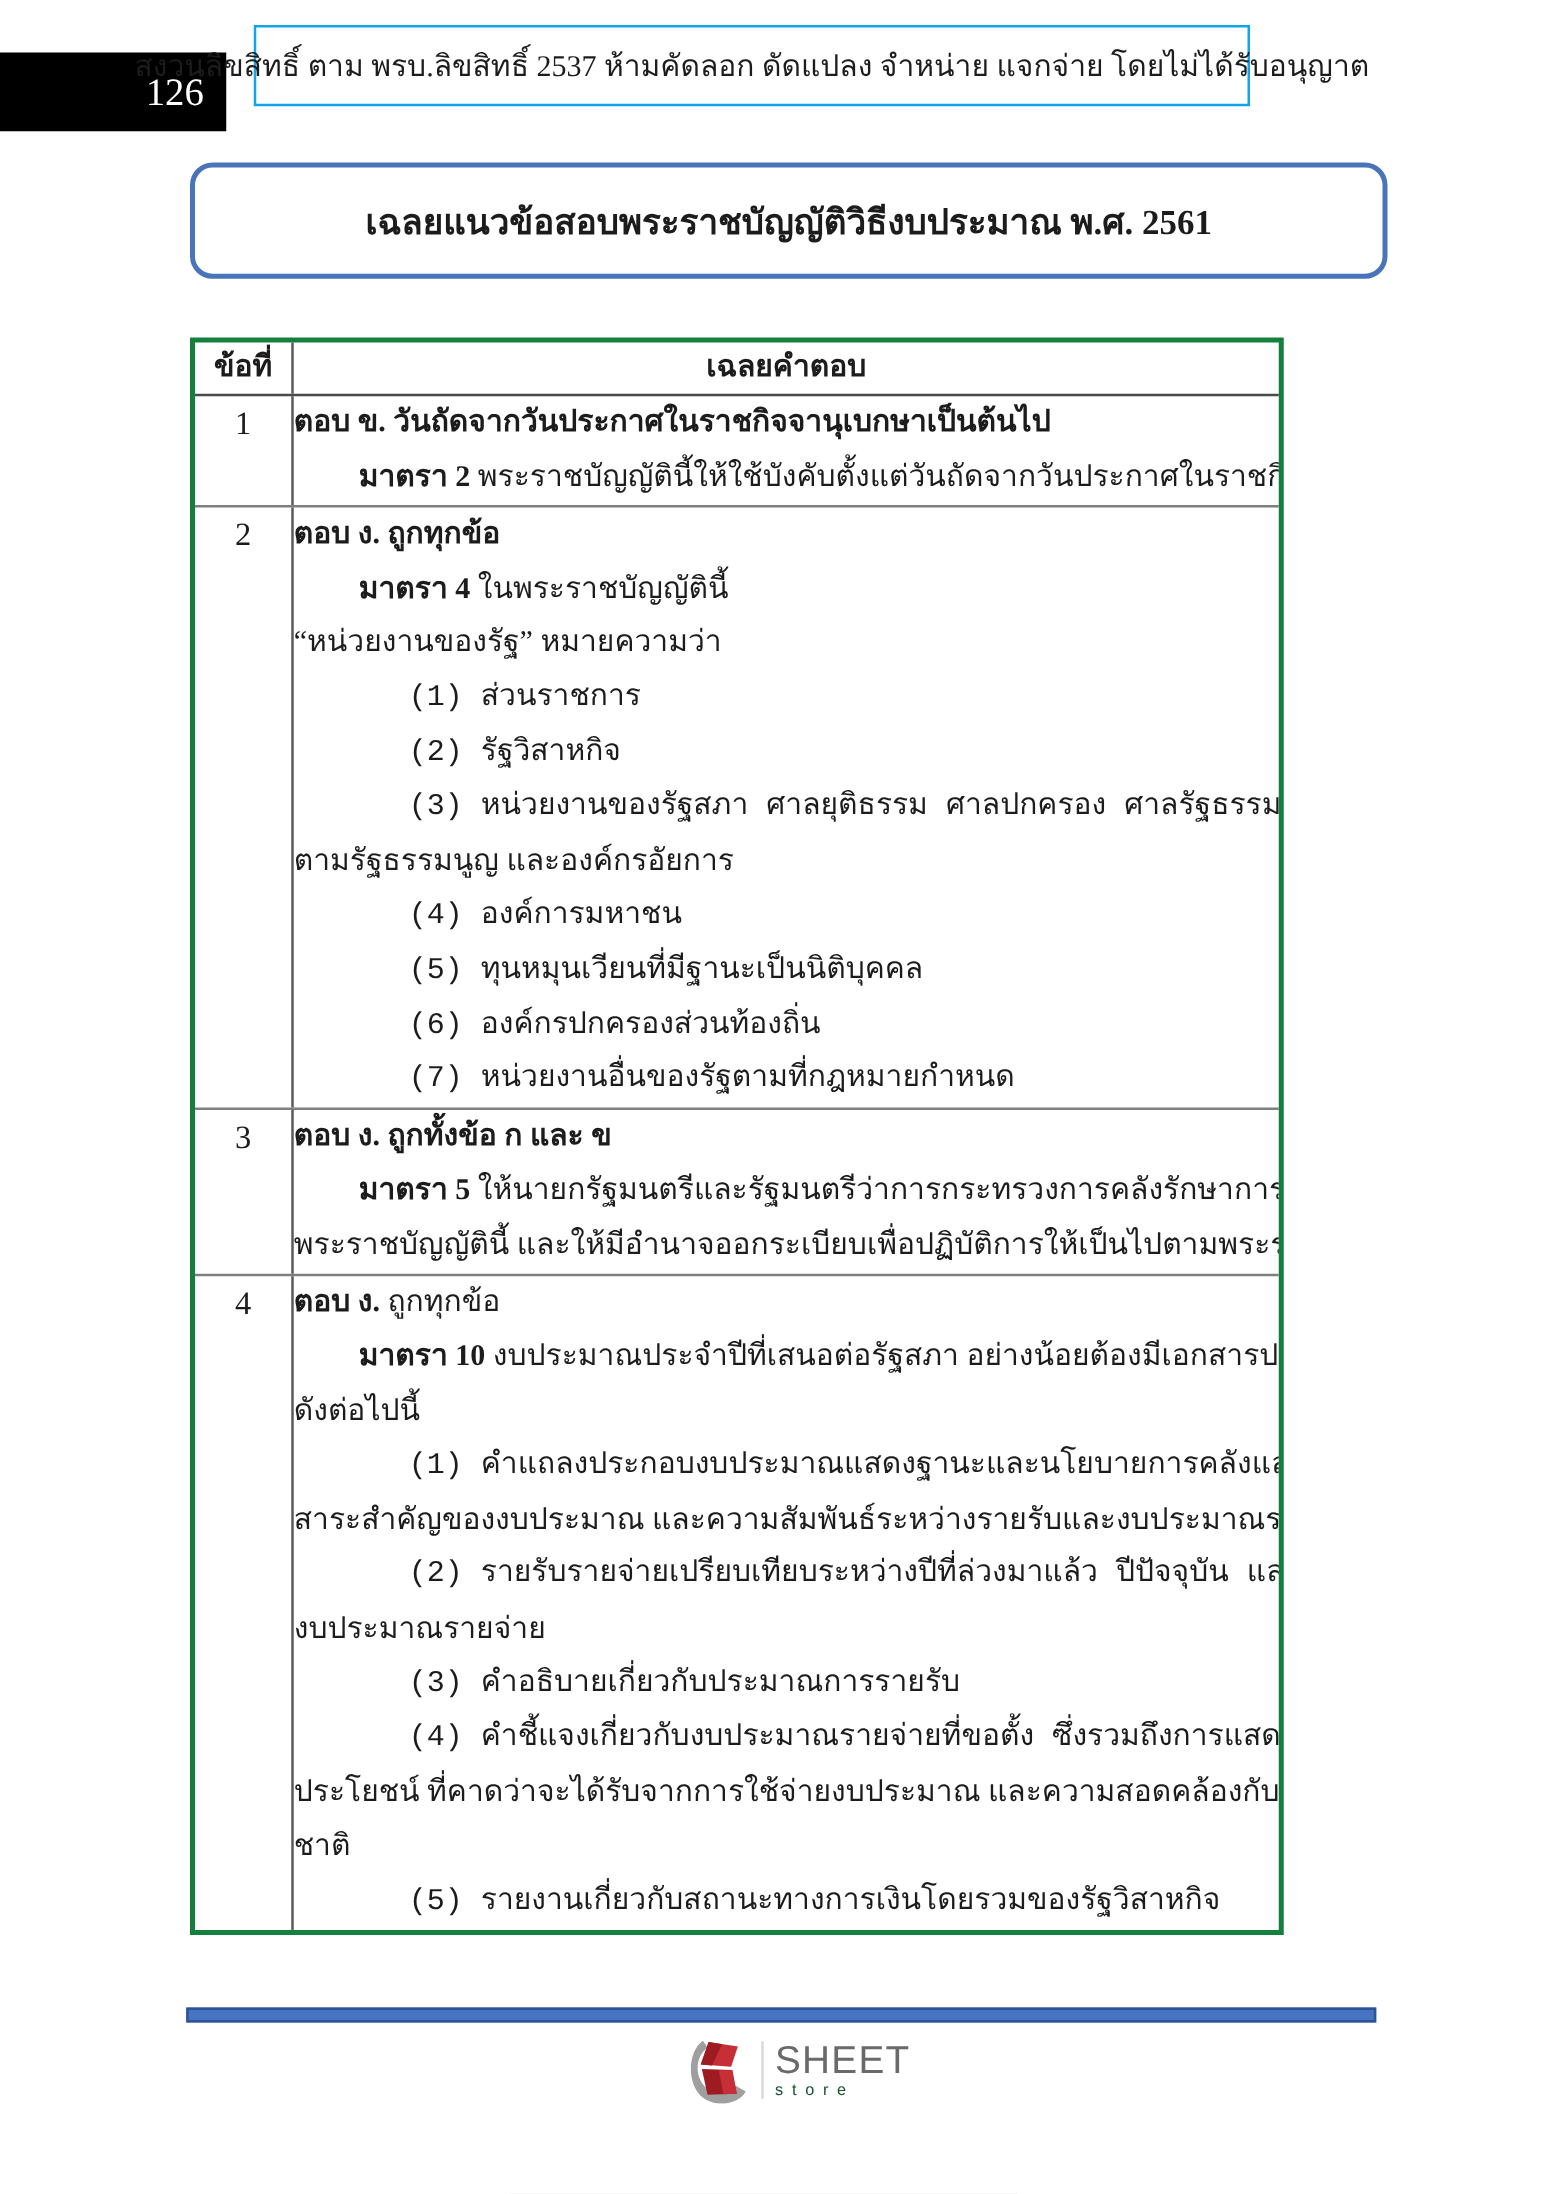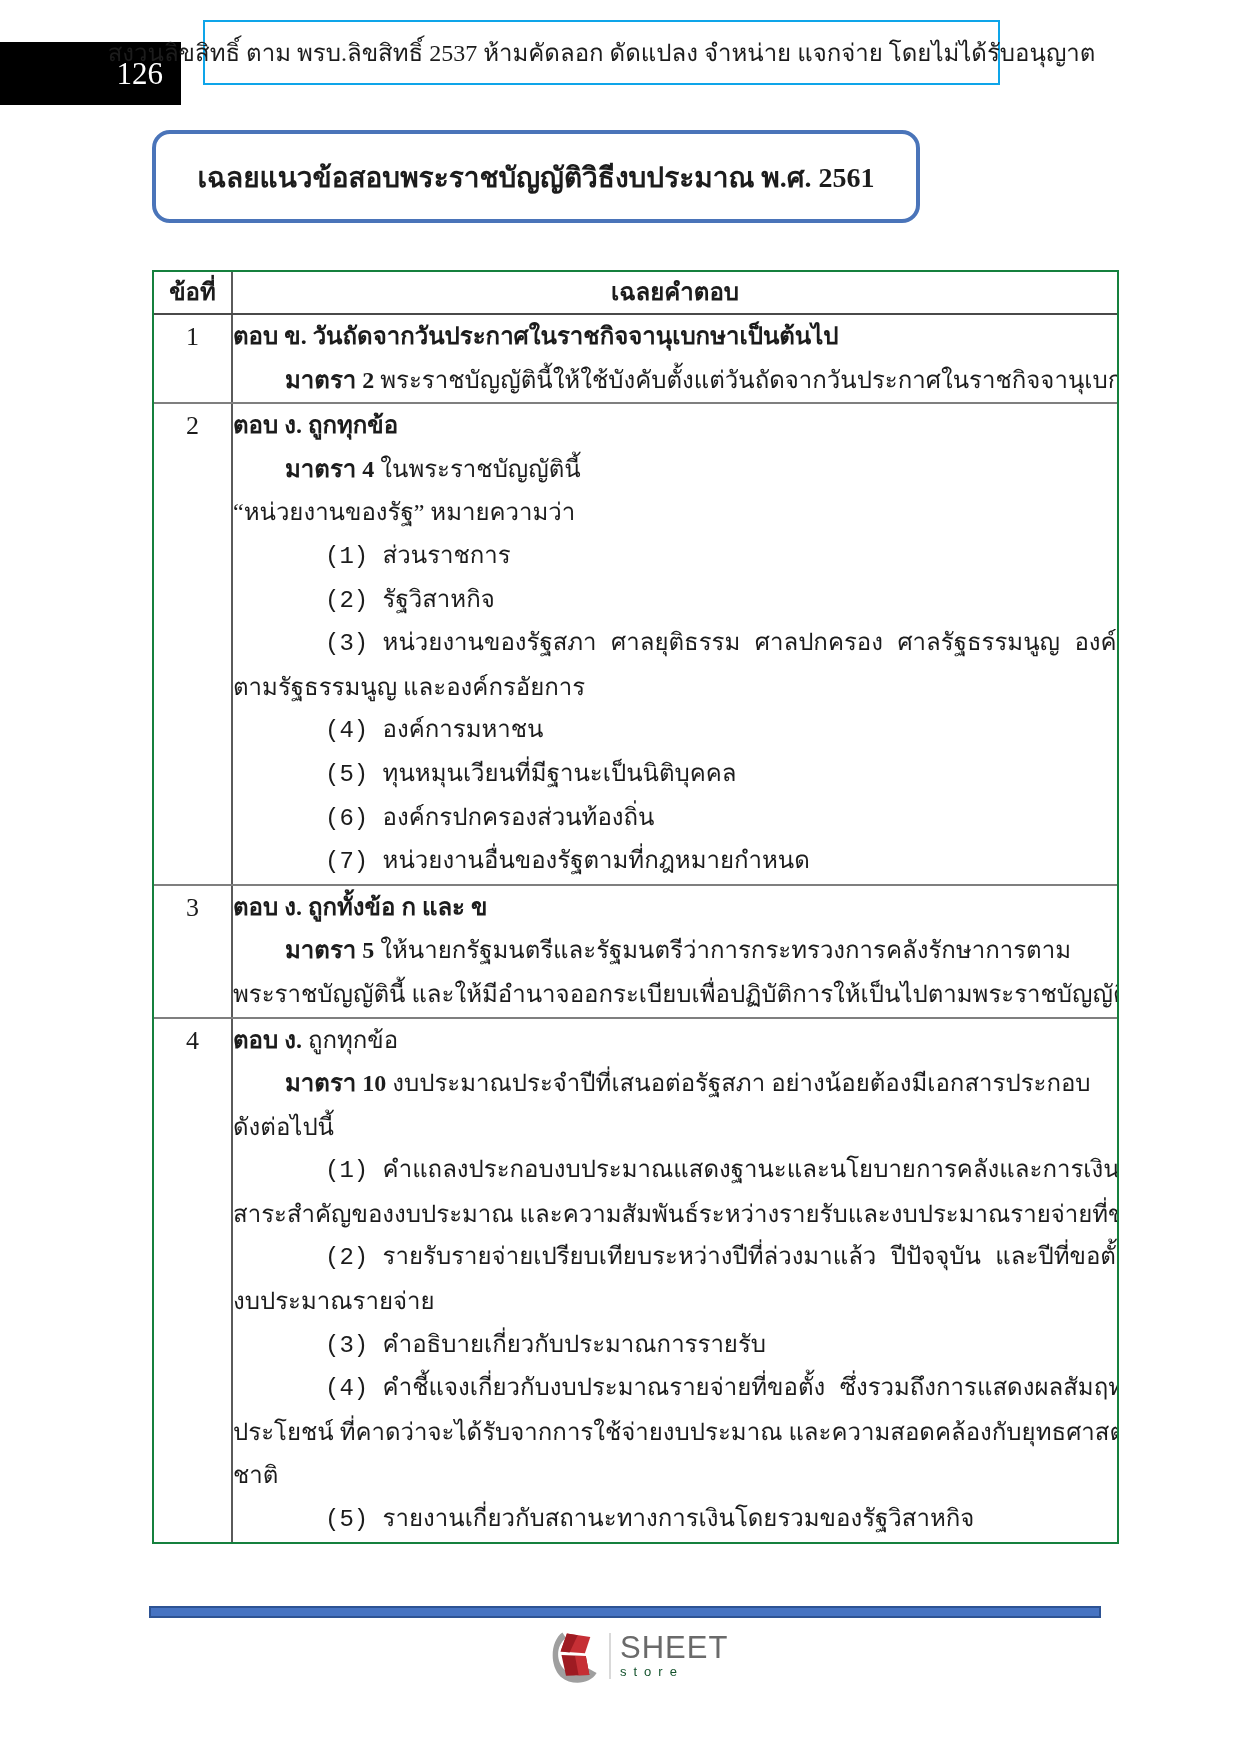--- a/index.html
+++ b/index.html
@@ -18,29 +18,29 @@
     font-size:31px;
   }
   .copyright-box{
     position:absolute; left:203px; top:20px; width:797px; height:65px;
     border:2px solid #0ea5e9; box-sizing:border-box;
     display:flex; align-items:center; justify-content:center;
     font-size:24px; white-space:nowrap;
   }
   
   .title-box{
-    position:absolute; left:152px; top:130px; width:768px; height:93px;
+    position:absolute; left:152px; top:130px; width:958px; height:93px;
     border:4px solid #4a74b9; border-radius:18px; box-sizing:border-box;
     display:flex; align-items:center; justify-content:center;
     font-size:28px; font-weight:bold;
   }
   
   .answer-table{
-    position:absolute; left:152px; top:270px; width:967px;
-    border:2px solid #15803d; box-sizing:border-box;
+    position:absolute; left:152px; top:270px; width:875px;
+    border:4px solid #15803d; box-sizing:border-box;
     font-size:24px;
   }
   .t-row{display:flex; border-bottom:2px solid #7f7f7f;}
   .t-row:last-child{border-bottom:none;}
   .t-row .c-no{
     width:79px; flex:0 0 79px; border-right:2px solid #5a5a5a;
     text-align:center; box-sizing:border-box;
   }
   .t-row .c-ans{flex:1 1 auto; box-sizing:border-box; overflow:hidden;}
   .t-head{font-weight:bold;}

